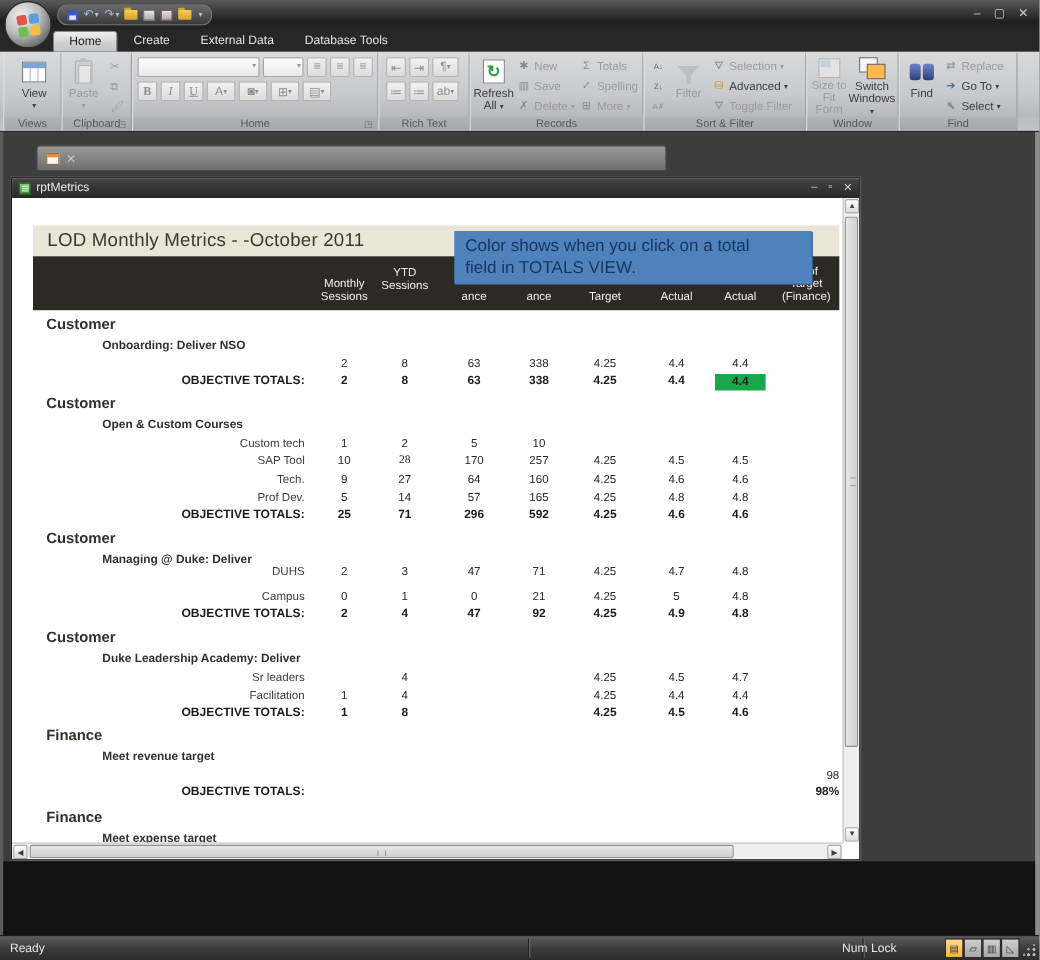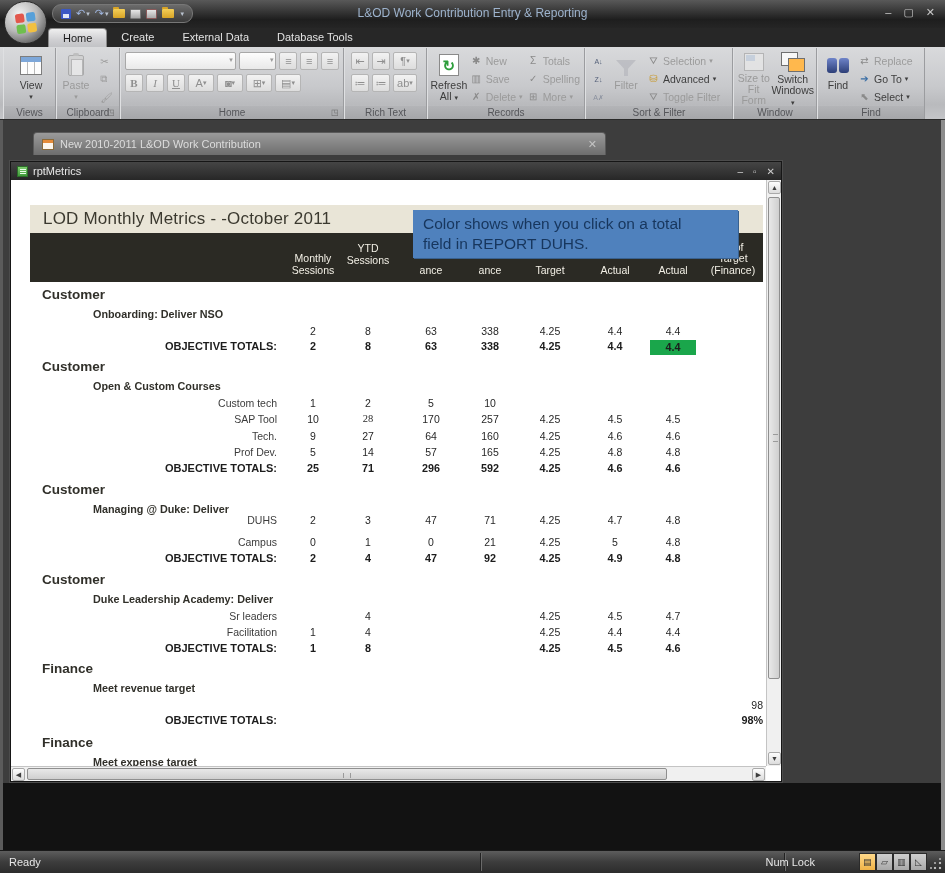--- a/index.html
+++ b/index.html
@@ -144,21 +144,20 @@
       radial-gradient(circle at 10px 5px,  #bbb 1.2px, transparent 1.6px),
       radial-gradient(circle at 5px 10px,  #bbb 1.2px, transparent 1.6px),
       radial-gradient(circle at 10px 1px,  #999 1px,  transparent 1.4px),
       radial-gradient(circle at 1px 10px,  #999 1px,  transparent 1.4px),
       radial-gradient(circle at 5px 5px,   #999 1px,  transparent 1.4px); }
 </style>
 </head>
 <body>
 
 <div class="titlebar">
-  <div class="app-title">L&amp;OD Work Contribution Entry &amp; Reporting</div>
   <div class="win-ctl">
     <span>–</span>
     <span>▢</span>
     <span>✕</span>
   </div>
 </div>
 <div class="orb">
   <div class="orb-logo">
     <span style="background:#e2574c"></span>
       <span style="background:#57a0d9"></span>
@@ -393,21 +392,20 @@
         </span>
     </div>
     <div class="grp-label">Find</div>
   </div>
 </div>
 
 <div class="workspace">
 
   <div class="doc-tab">
     <span class="ic-doctab"></span>
-    <span class="label">New 2010-2011 L&amp;OD Work Contribution</span>
     <span class="close">✕</span>
   </div>
 
   <div class="rpt">
     <div class="rpt-title">
       <span class="ic-rpt"></span>
       <span class="t">rptMetrics</span>
       <span class="ctl">
         <span>–</span>
         <span>▫</span>
@@ -442,21 +440,21 @@
             <div>Actual</div>
           </div>
           <div class="hcell" style="left: 682px; width: 80px;">
             <div>% of</div>
             <div>Target</div>
             <div>(Finance)</div>
           </div>
         </div>
       <div class="callout">
         <div>Color shows when you click on a total</div>
-        <div>field in REPORT DUHS.</div>
+        <div>field in TOTALS VIEW.</div>
       </div>
       <div id="sections">
           <div class="sec" style="top: 107px;">
             <div class="cat">Customer</div>
             <div class="obj">Onboarding: Deliver NSO</div>
             <div class="trow" style="top: 38px;">
               <span class="val" style="left: 255px; width: 56px;">2</span>
               <span class="val" style="left: 310px; width: 56px;">8</span>
               <span class="val" style="left: 373px; width: 56px;">63</span>
               <span class="val" style="left: 432px; width: 56px;">338</span>

